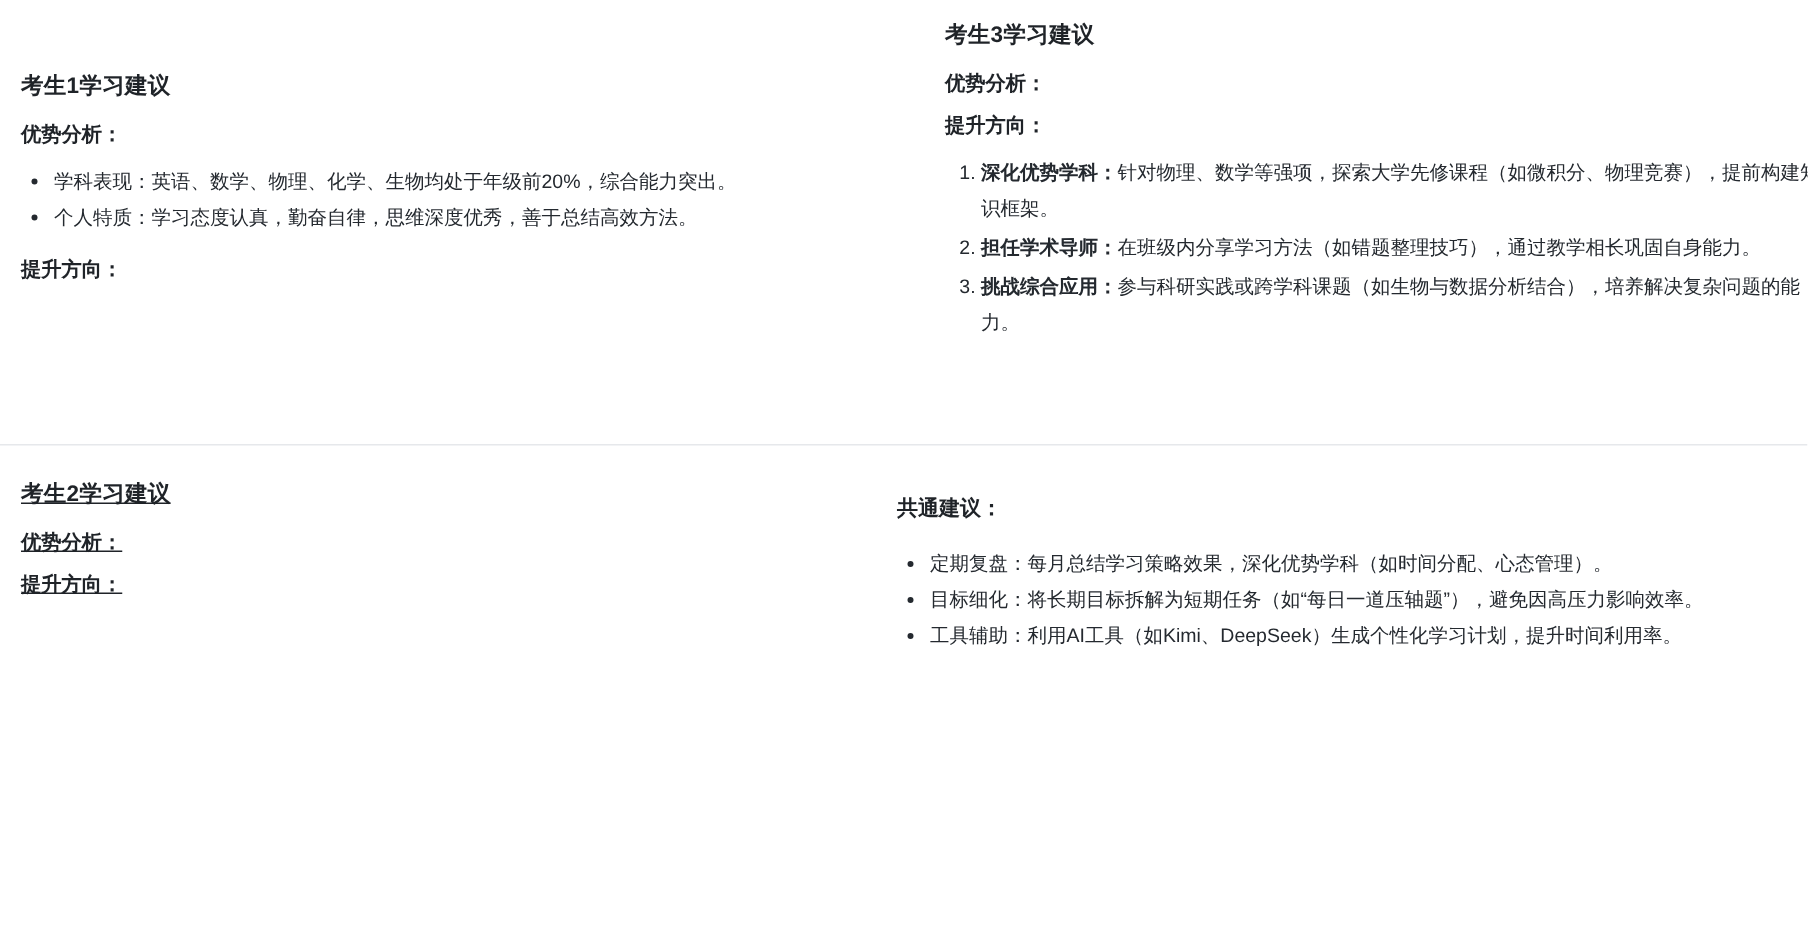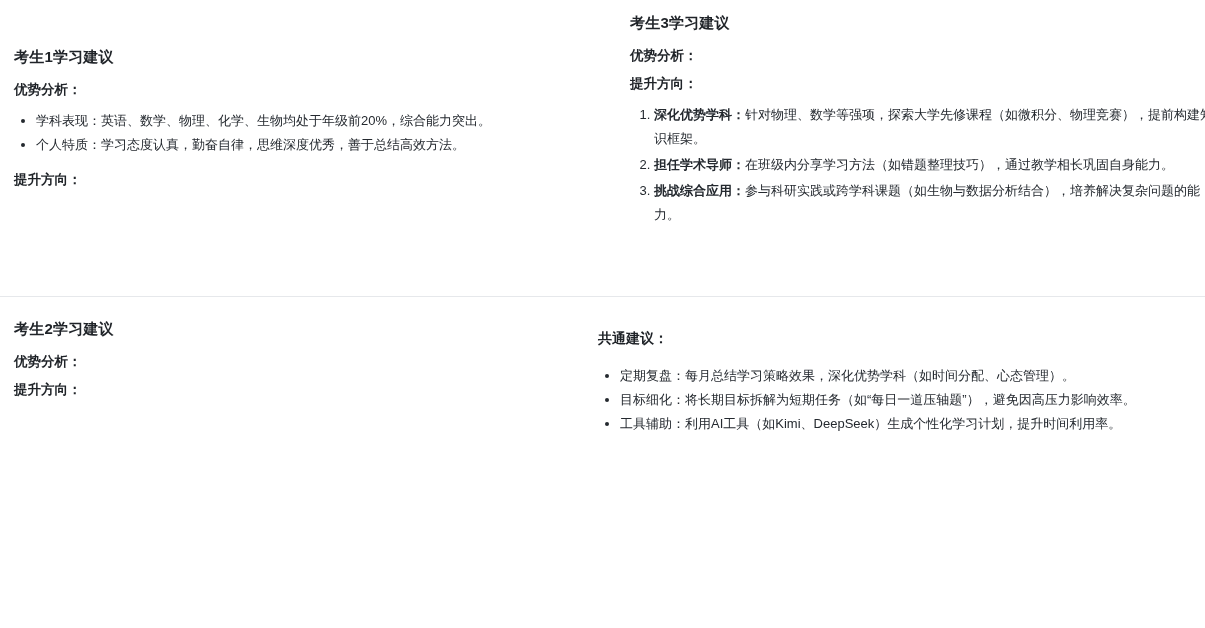--- a/index.html
+++ b/index.html
@@ -66,21 +66,21 @@
     position: absolute;
     left: 0;
     width: 1205px;
     height: 1px;
     background: #e6e8eb;
   }
 
   
   #cand1 { left: 14px;  top: 4px;   width: 560px; margin-top: 44px; }
   #cand3 { left: 598px; top: 14px;  width: 595px; margin-left: 32px; }
-  #cand2 { left: 14px;  top: 320px; width: 560px; }
+  #cand2 { left: 14px;  top: 320px; width: 560px; text-decoration: underline; }
   #common{ left: 598px; top: 330px; width: 595px; }
   #hr1   { top: 296px; }
 </style>
 </head>
 <body>
 
 <div class="page">
 
   <div class="col" id="cand1">
     <div class="block-title">考生1学习建议</div>

